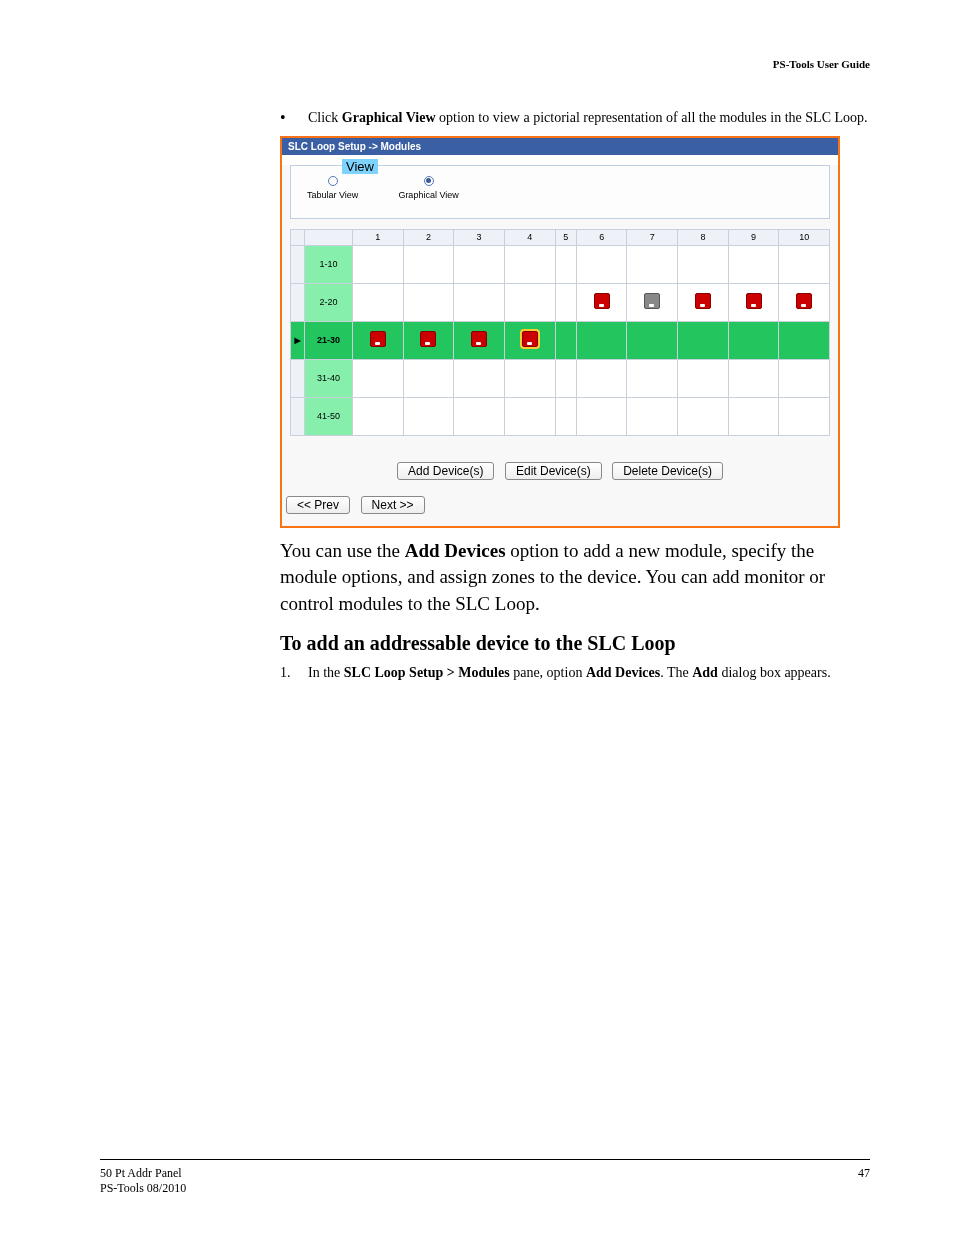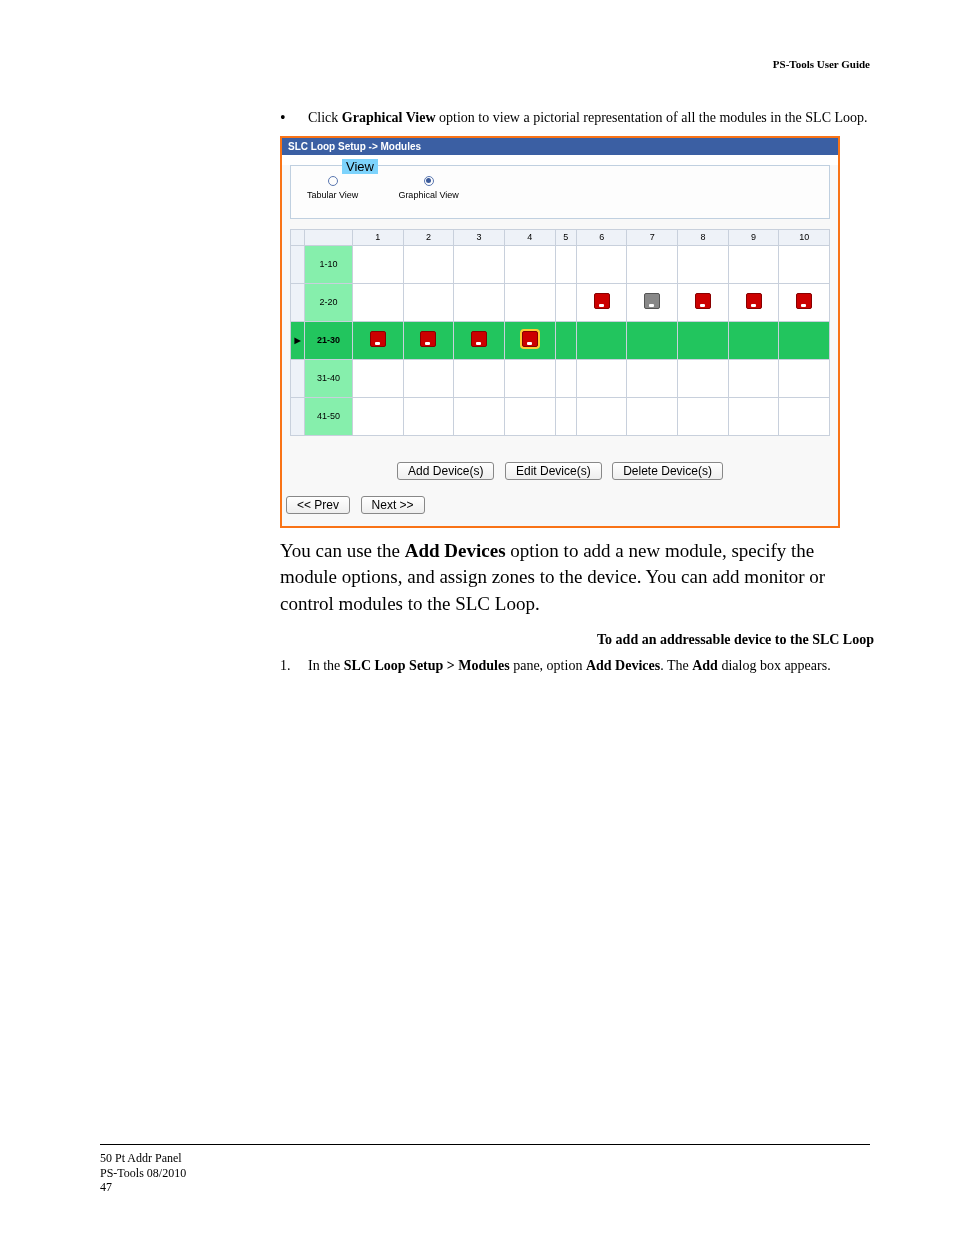--- a/index.html
+++ b/index.html
@@ -32,24 +32,24 @@
   .device.orangebg { box-shadow: 0 0 0 2px #ffcc33; }
   .selrow td { background: #22c55e; font-weight: bold; }
   .selrow .selector { position: relative; }
   .selrow .selector::before { content: '\25B6'; font-size: 8px; position: absolute; top: 50%; left: 50%; transform: translate(-50%, -50%); }
   .btnrow { text-align: center; padding: 18px 0 10px; }
   .btn { display: inline-block; border: 1px solid #888; border-radius: 3px; padding: 1px 10px; font-size: 12px; margin: 0 4px; background: linear-gradient(#fff, #eee); }
   .navbtn-row { padding: 6px 10px 12px 0; text-align: left; }
   .h2 { color: #0b4aa0; font-family: "Times New Roman", Times, serif; font-size: 20px; font-weight: bold; margin: 38px 0 12px 0; }
   .body-p { font-size: 19px; line-height: 1.4; margin: 10px 0; }
   .body-p b { font-weight: bold; }
-  .subhead { font-size: 14px; font-weight: bold; margin: 14px 0 8px 0; text-align: right; }
+  .subhead { font-size: 20px; font-weight: bold; margin: 14px 0 8px 0; }
   .numitem { display: flex; font-size: 14px; line-height: 1.4; }
   .numitem .n { width: 28px; }
-  .footer { position: absolute; bottom: 40px; left: 100px; right: 84px; border-top: 1px solid #000; padding-top: 6px; display: flex; justify-content: space-between; font-size: 12px; flex-direction: column; }
+  .footer { position: absolute; bottom: 40px; left: 100px; right: 84px; border-top: 1px solid #000; padding-top: 6px; display: flex; justify-content: space-between; font-size: 12px; }
   .footer-left { line-height: 1.2; }
 </style>
 </head>
 <body>
 
 <div class="page">
   <div class="header-right">PS-Tools User Guide</div>
 
   <div class="content">
 

